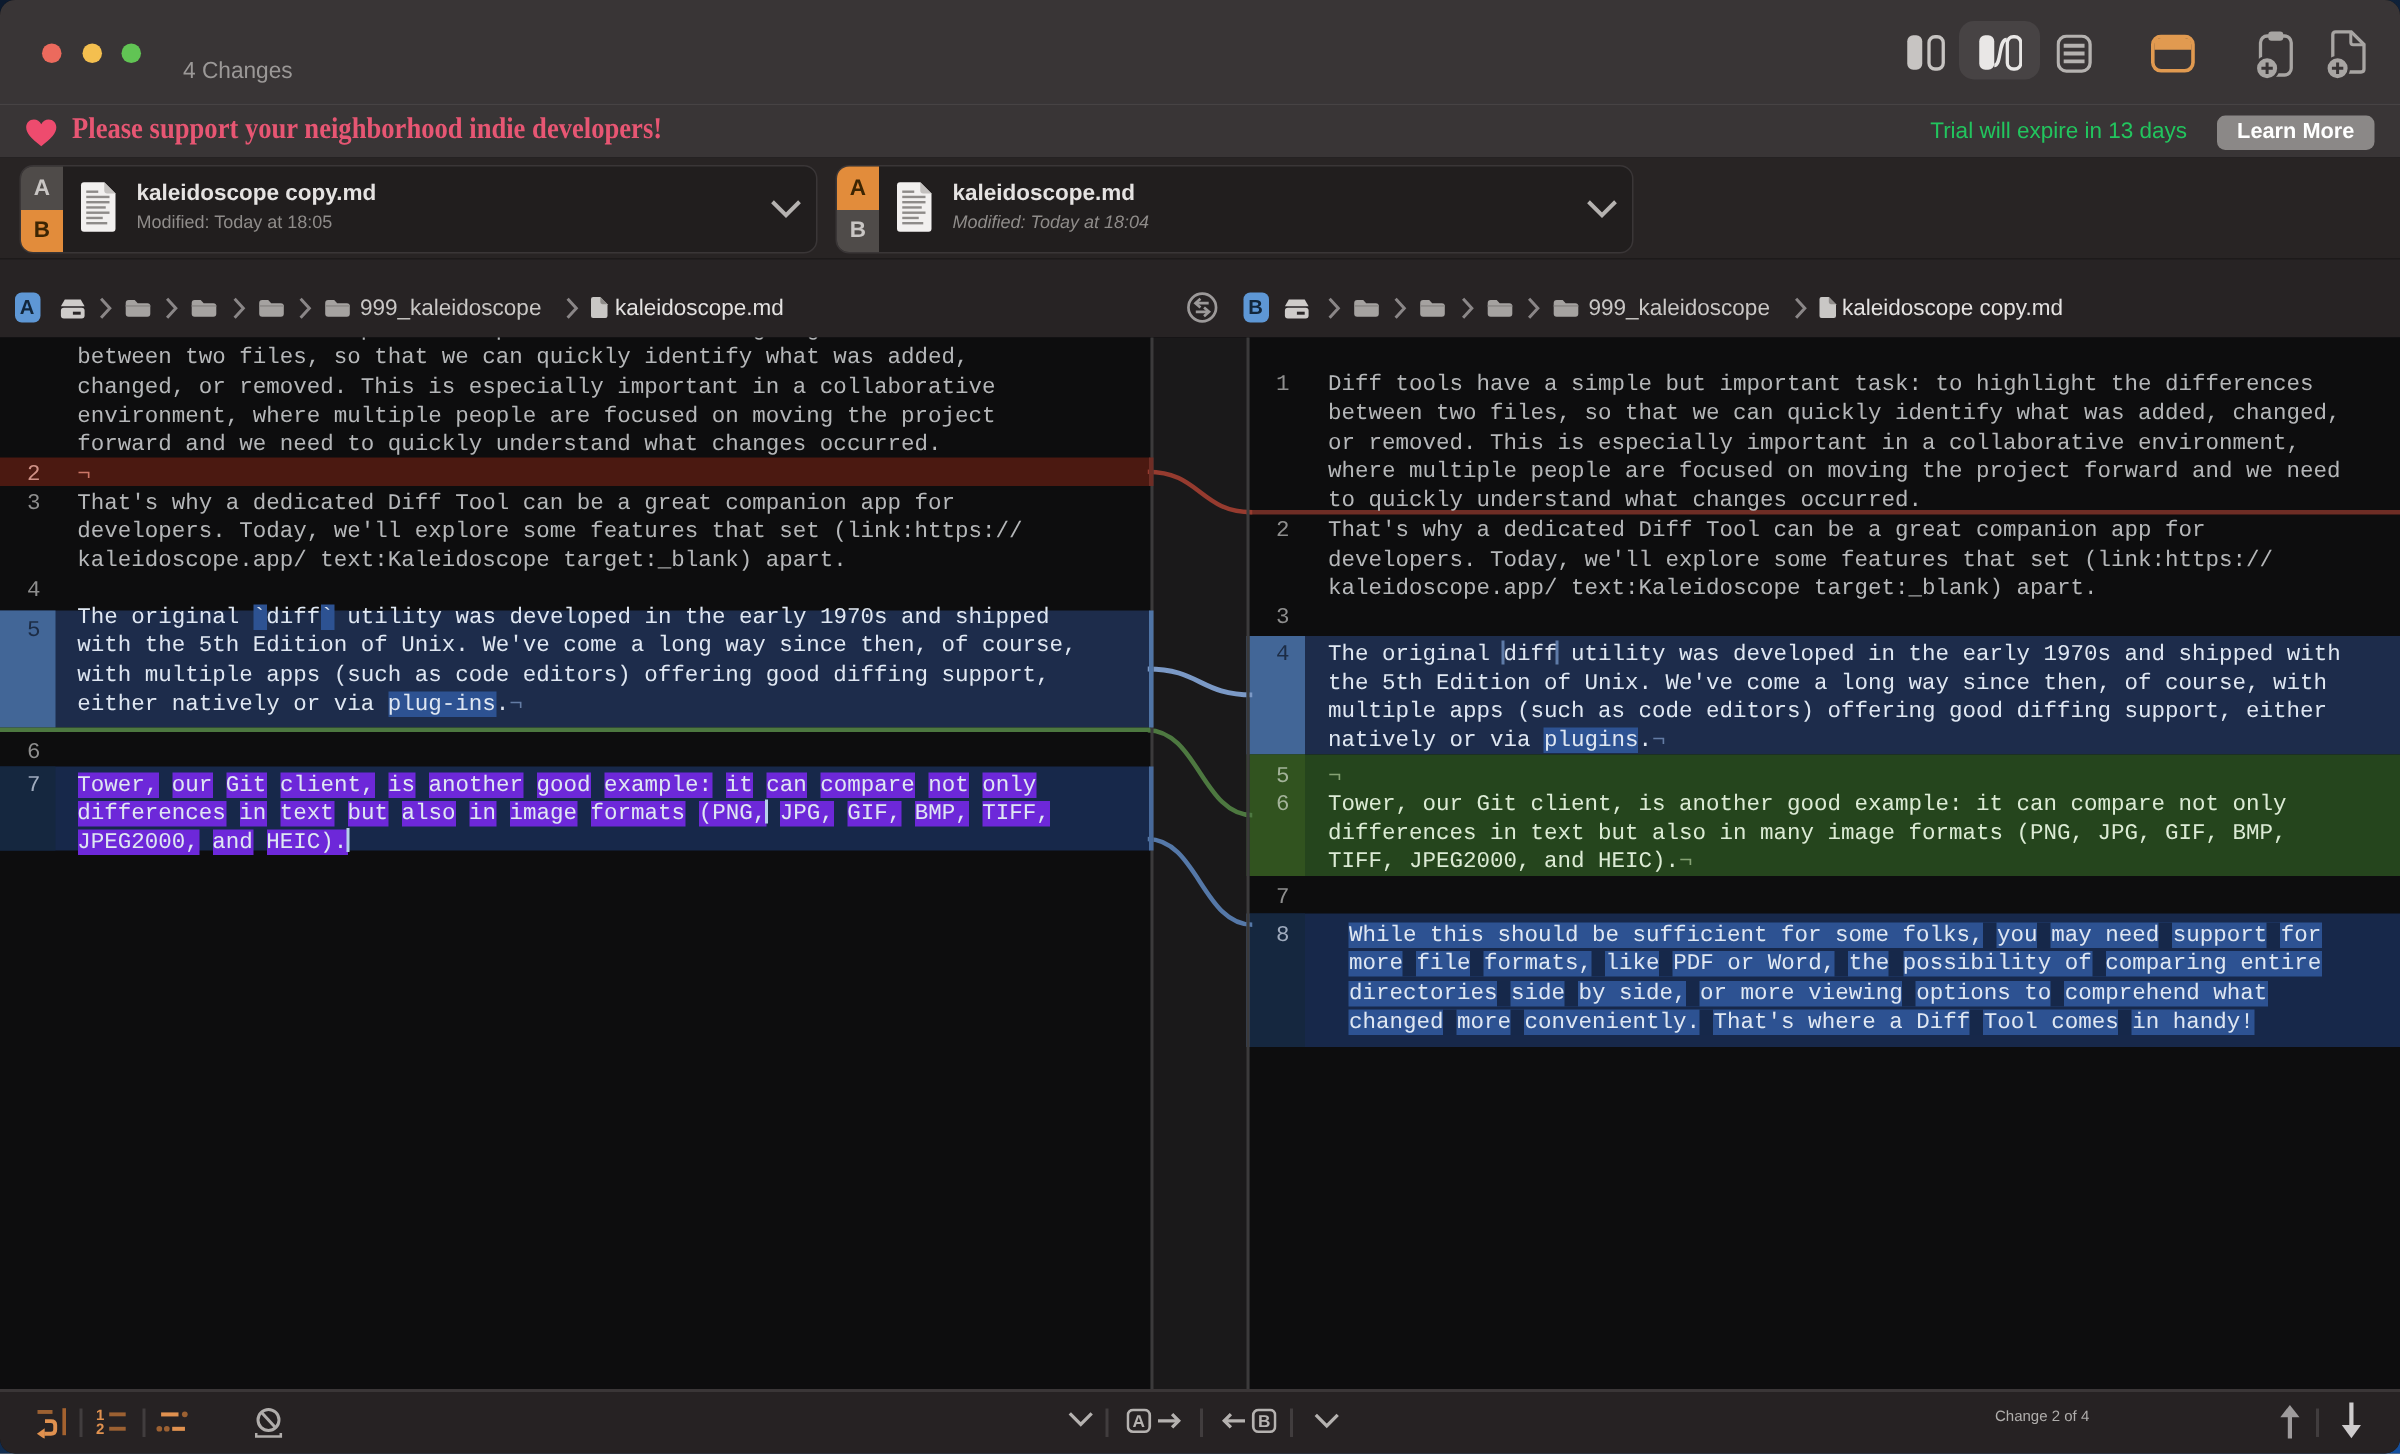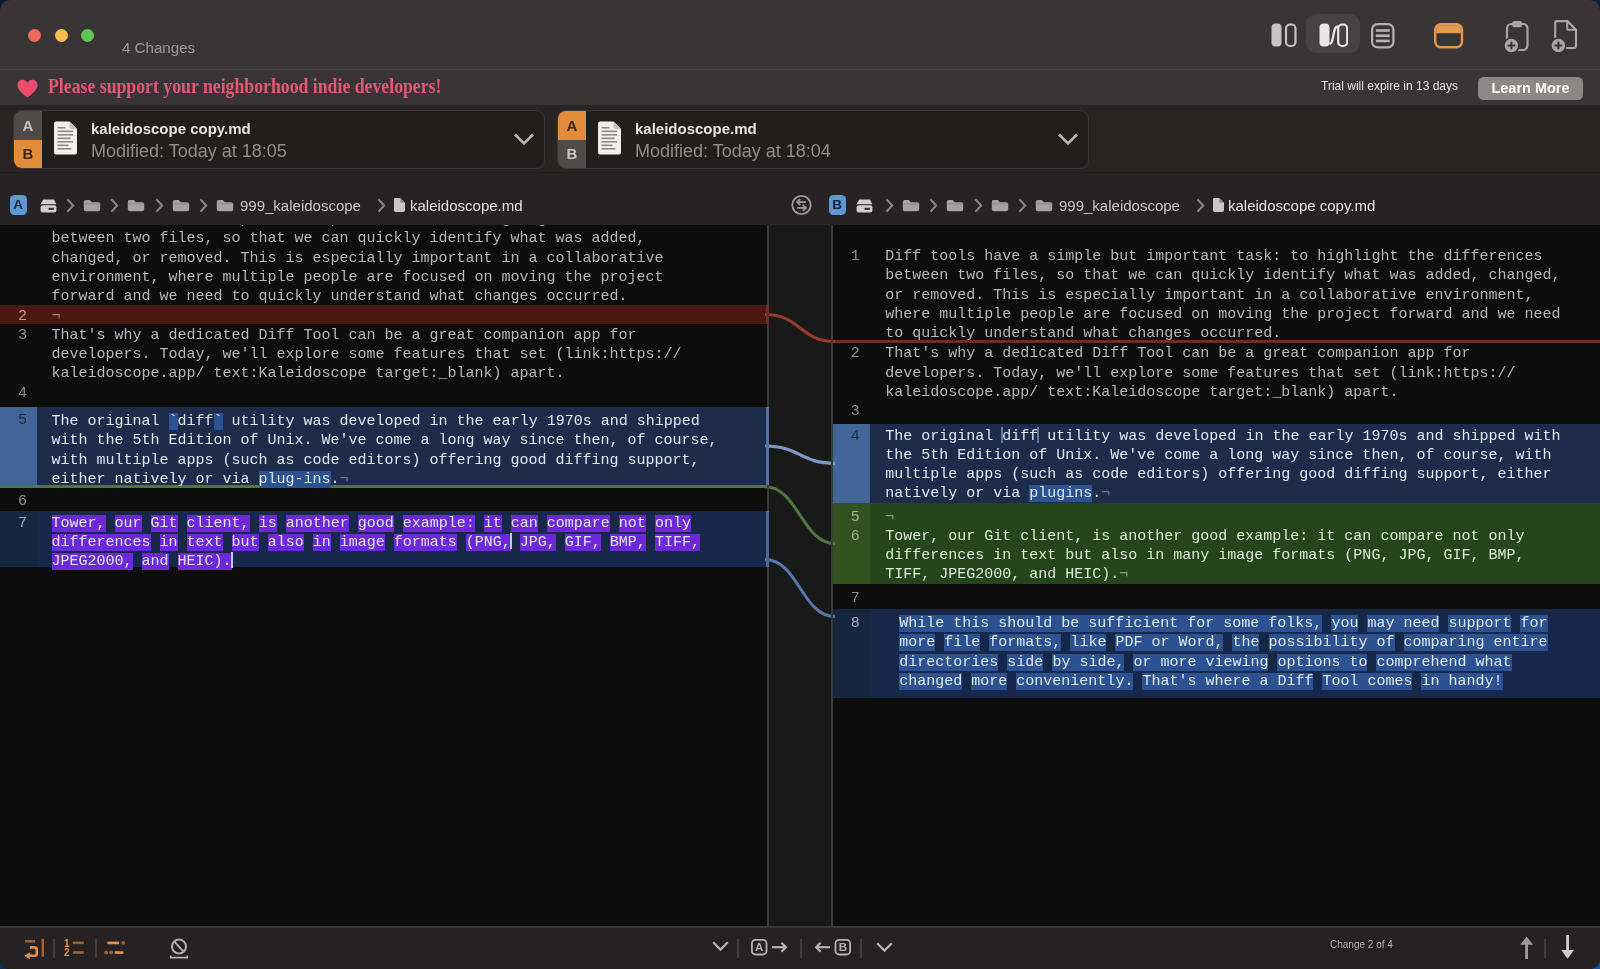--- a/index.html
+++ b/index.html
@@ -20,21 +20,21 @@
   #botbar   { left:0; top:926px; width:1600px; height:43px; background:#262223;
               border-top:2px solid #3a3637; }
   .tl { width:13.4px; height:13.4px; border-radius:50%; top:28.8px; }
   #title { left:121px; top:14.9px; font-size:18px; font-weight:bold; color:#dfdedd; white-space:nowrap;}
   #subtitle { left:122px; top:38.6px; font-size:15.5px; color:#9b9897; transform:scaleX(0.975); transform-origin:0 0;}
   .selwrap { top:110px; height:59px; width:532px; background:#211e1e;
              border:1px solid #3a3637; border-radius:9px; }
   .abcell { width:28px; height:28.5px; font-size:15px; font-weight:bold;
             display:flex; align-items:center; justify-content:center; }
   .fname { font-size:15px; font-weight:bold; color:#e5e3e2; }
-  .fmod  { font-size:18px; color:#8f8c8a; }
+  .fmod  { font-size:12px; color:#8f8c8a; }
   .crumbtxt { font-size:15px; color:#c9c7c5; top:197px; }
   .crumbtxt.bright { color:#e3e1e0; }
   
   .mono { font-family:"Liberation Mono", monospace; font-size:15px; line-height:19.33px;
           white-space:pre; }
   .pane-txt { color:#b5b7b9; }
   .num { font-family:"Liberation Mono", monospace; font-size:15px; line-height:19.33px;
          color:#8e8e8e; width:30px; text-align:right; }
   .chg { color:#dfe7f2; }
   .grn { color:#dcebd5; }
@@ -98,21 +98,21 @@
       <line x1="4.6" y1="25.5" x2="12.2" y2="25.5" stroke="#393536" stroke-width="2"></line>
       <line x1="8.4" y1="21.7" x2="8.4" y2="29.3" stroke="#393536" stroke-width="2"></line>
     </svg>
   </div>
 
   <div class="abs" id="bannerbits" style="left:0;top:0;width:1600px;height:969px;">
     <svg class="abs" style="left:16.5px; top:79px;" width="21" height="19.5" viewBox="0 0 23 21">
       <path d="M11.5,20 C4,14.5 0.5,10.5 0.5,6.3 C0.5,3 3,0.6 6.1,0.6 C8.4,0.6 10.5,2 11.5,4 C12.5,2 14.6,0.6 16.9,0.6 C20,0.6 22.5,3 22.5,6.3 C22.5,10.5 19,14.5 11.5,20 Z" fill="#ee4b6e"></path>
     </svg>
     <div class="abs" id="bannertext" style="left:48.4px; top:74.5px; font-family:'Liberation Serif',serif; font-weight:bold; font-size:20px; color:#e75673; transform:scaleX(0.887); transform-origin:0 0; white-space:nowrap;">Please support your neighborhood indie developers!</div>
-    <div class="abs" style="left:1240px; top:79px; width:218px; text-align:right; font-size:12px; color:#e5e5e5;">Trial will expire in 13 days</div>
+    <div class="abs" style="left:1240px; top:79px; width:218px; text-align:right; font-size:15px; color:#22c55e;">Trial will expire in 13 days</div>
     <div class="abs" style="left:1478px; top:76.5px; width:105px; height:23px; border-radius:5.5px; background:#8b8887; color:#ffffff; font-size:14.5px; font-weight:bold; text-align:center; line-height:23px;">Learn More</div>
   </div>
 
   <div class="abs" id="selbits" style="left:0;top:0;width:1600px;height:969px;">
 
     <div class="abs selwrap" style="left:13px;">
       <div class="abs abcell" style="left:0; top:0; background:#4f4b49; color:#c9c6c4; border-radius:8px 0 0 0;">A</div>
       <div class="abs abcell" style="left:0; top:28.5px; background:#e28c3b; color:#3c2503; border-radius:0 0 0 8px;">B</div>
       <svg class="abs" style="left:38px; top:9px;" width="27" height="36" viewBox="0 0 27 36">
         <path d="M2,3.5 Q2,1.5 4,1.5 H17.5 L25,9 V32.5 Q25,34.5 23,34.5 H4 Q2,34.5 2,32.5 Z" fill="#f2f0ef"></path>
@@ -144,21 +144,21 @@
           <rect x="5.5" y="7" width="8" height="1.6"></rect>
             <rect x="5.5" y="10.5" width="15.5" height="1.6"></rect>
           <rect x="5.5" y="14" width="15.5" height="1.6"></rect>
             <rect x="5.5" y="17.5" width="13" height="1.6"></rect>
           <rect x="5.5" y="21" width="15.5" height="1.6"></rect>
             <rect x="5.5" y="24.5" width="11" height="1.6"></rect>
           <rect x="5.5" y="28" width="14" height="1.6"></rect>
         </g>
       </svg>
       <div class="abs fname" style="left:77px; top:9px;">kaleidoscope.md</div>
-      <div class="abs fmod" style="left:77px; top:29.5px;">Modified: Today at 18:04</div>
+      <div class="abs fmod" style="left:77px; top:29.5px;font-style:italic;">Modified: Today at 18:04</div>
       <svg class="abs" style="left:499px; top:22px;" width="22" height="13" viewBox="0 0 22 13">
         <polyline points="2,1.5 11,10.5 20,1.5" fill="none" stroke="#b5b2b0" stroke-width="2.6"></polyline>
       </svg>
     </div>
   </div>
 
   <div class="abs" id="crumbbits" style="left:0;top:0;width:1600px;height:969px;">
     <div class="abs" style="left:9.5px; top:195px; width:17px; height:19.5px; background:#5e97d5; border-radius:4.5px; color:#12263b; font-size:13.5px; font-weight:bold; text-align:center; line-height:19.5px;">A</div>
     <svg class="abs drv" style="left:40px; top:198.5px;" width="17" height="14" viewBox="0 0 17 14">
       <path d="M3.2,0.6 H13.8 L16.4,5.2 H0.6 Z" fill="#cfccca"></path>
@@ -273,21 +273,21 @@
 
     <div class="abs mono pane-txt" style="left:51.5px; top:-15.1px;">Diff tools have a simple but important task: to highlight the differences
 between two files, so that we can quickly identify what was added,
 changed, or removed. This is especially important in a collaborative
 environment, where multiple people are focused on moving the project
 forward and we need to quickly understand what changes occurred.</div>
     <div class="abs mono" style="left:51.5px; top:81.5px; color:#cc7768;">¬</div>
     <div class="abs mono pane-txt" style="left:51.5px; top:100.8px;">That's why a dedicated Diff Tool can be a great companion app for
 developers. Today, we'll explore some features that set (link:https://
 kaleidoscope.app/ text:Kaleidoscope target:_blank) apart.</div>
-    <div class="abs mono chg" style="left:51.5px; top:187px;">The original <span class="w">`</span>diff<span class="w">`</span> utility was developed in the early 1970s and shipped
+    <div class="abs mono chg" style="left:51.5px; top:177px;">The original <span class="w">`</span>diff<span class="w">`</span> utility was developed in the early 1970s and shipped
 with the 5th Edition of Unix. We've come a long way since then, of course,
 with multiple apps (such as code editors) offering good diffing support,
 either natively or via <span class="w">plug-ins</span>.<span class="dim">¬</span></div>
     <div class="abs mono chg" style="left:51.5px; top:288.5px;"><span class="w7">Tower,</span> <span class="w7">our</span> <span class="w7">Git</span> <span class="w7">client,</span> <span class="w7">is</span> <span class="w7">another</span> <span class="w7">good</span> <span class="w7">example:</span> <span class="w7">it</span> <span class="w7">can</span> <span class="w7">compare</span> <span class="w7">not</span> <span class="w7">only</span>
 <span class="w7">differences</span> <span class="w7">in</span> <span class="w7">text</span> <span class="w7">but</span> <span class="w7">also</span> <span class="w7">in</span> <span class="w7">image</span> <span class="w7">formats</span> <span class="w7">(PNG,</span><span class="markb"></span> <span class="w7">JPG,</span> <span class="w7">GIF,</span> <span class="w7">BMP,</span> <span class="w7">TIFF,</span>
 <span class="w7">JPEG2000,</span> <span class="w7">and</span> <span class="w7">HEIC).</span><span class="markb"></span></div>
   </div>
   <div class="abs" id="rightpane" style="left:833px; top:225px; width:767px; height:701px; overflow:hidden;">
 
     <div class="abs" style="left:0; top:115.2px; width:767px; height:2.6px;  background:#6e2d25;"></div>

